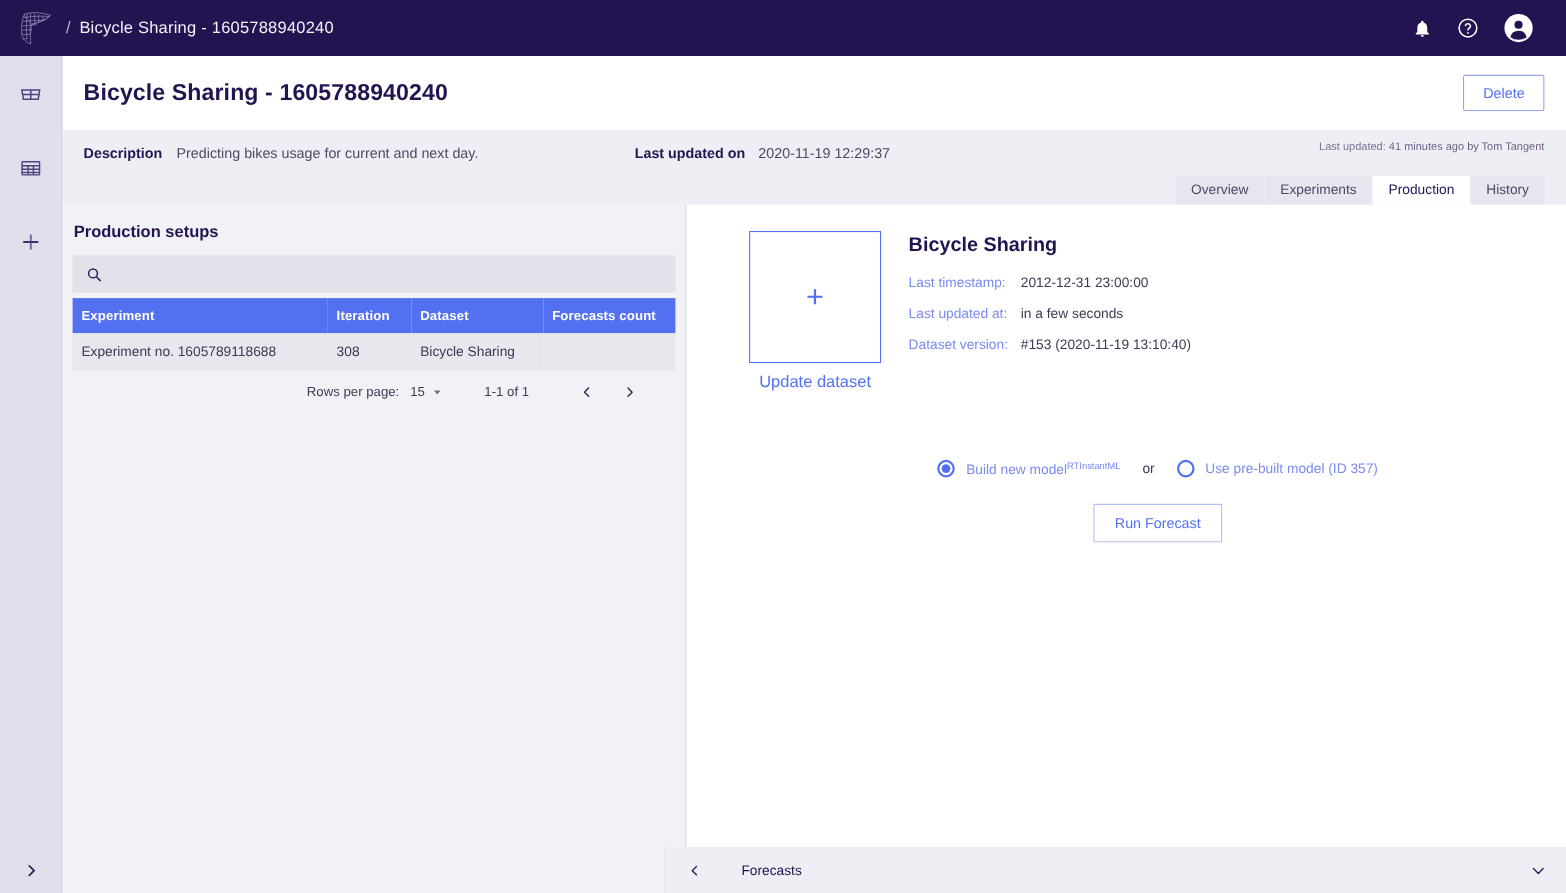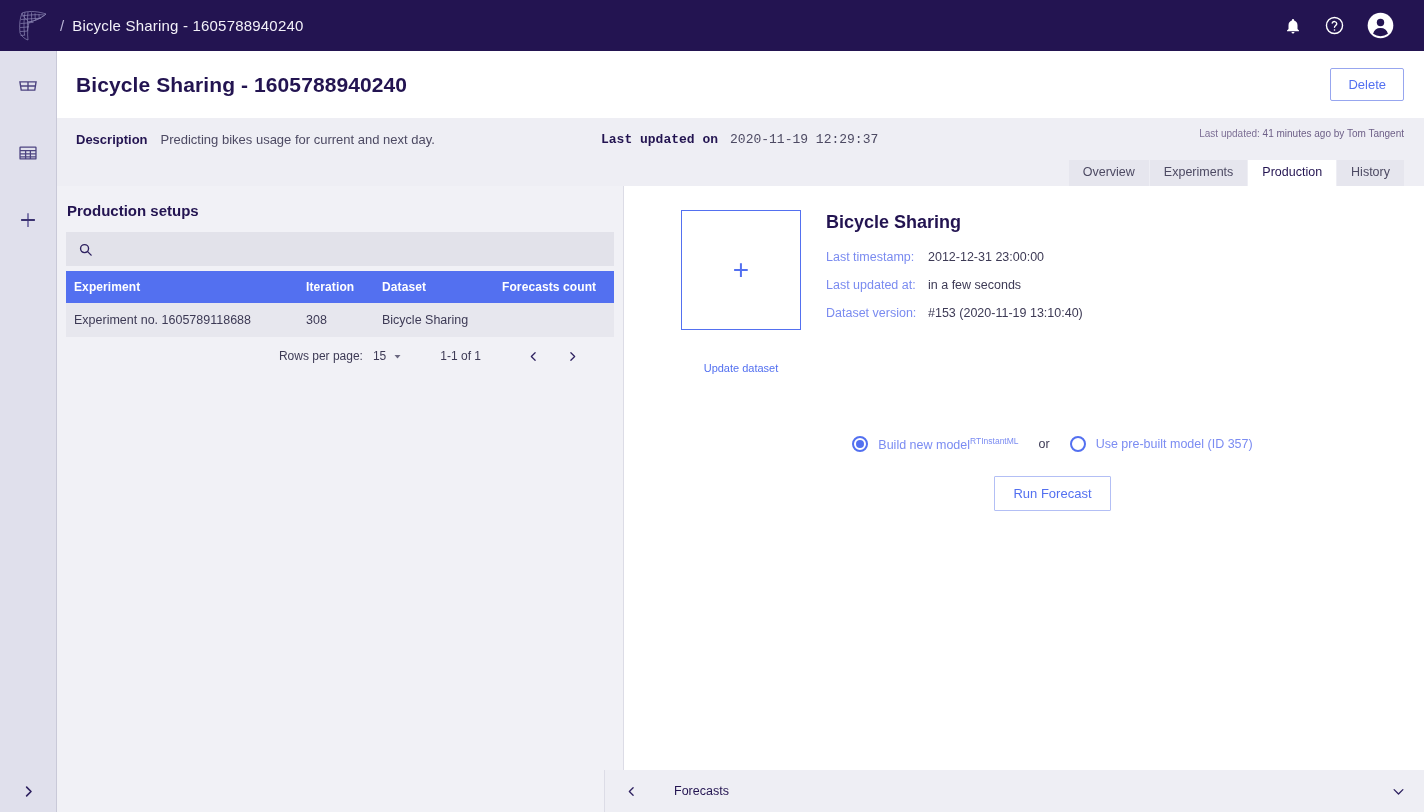--- a/index.html
+++ b/index.html
@@ -61,21 +61,21 @@
 
   
   .desc-band {
     background: #eeeef4; height: 42px; display: flex; align-items: center;
     padding: 0 20px 0 19px; font-size: 13px; position: relative; text-align: right;
   }
   .desc-label { color: #231451; font-weight: bold; margin-right: 13px; }
   .desc-text { color: #4d4a63; }
   .upd-label { color: #231451; font-weight: bold; margin-right: 12px; }
   .upd-value { color: #4d4a63; }
-  .desc-mid { position: absolute; left: 544px; top: 50%; transform: translateY(-50%); display:flex;font-family:Liberation Mono, monospace; }
+  .desc-mid { position: absolute; left: 520px; top: 50%; transform: translateY(-50%); display:flex; }
   .desc-right {
     position: absolute; right: 20px; top: 10px;
     font-size: 10px; color: #6d5f87;
   }
   .desc-right b { font-weight: normal; color: #7d6f95; }
 
   
   .tabbar {
     background: #eeeef4; height: 26px; display: flex; justify-content: flex-end;
     padding-right: 19px; position: relative;
@@ -135,22 +135,22 @@
   
   .right-pane { flex: 1; background: #ffffff; padding: 24px 0 0 25px; }
   .ds-row { display: flex; gap: 0; }
   .ds-card-col { width: 145px; }
   .ds-card {
     width: 120px; height: 120px; border: 1px solid #5370f0; background: #ffffff;
     display: flex; align-items: center; justify-content: center; cursor: pointer;
   }
   .ds-plus { color: #5370f0; font-size: 28px; line-height: 1; font-weight: 300; }
   .ds-update {
-    text-align: center; width: 120px; margin-top: 32px;
-    font-size: 11px; color: #5370f0; cursor: pointer;
+    text-align: center; width: 120px; margin-top: 9px;
+    font-size: 15px; color: #5370f0; cursor: pointer;
   }
   .ds-info { padding-top: 2px; }
   .ds-title { font-size: 18px; font-weight: bold; color: #231451; margin-bottom: 17px; }
   .ds-line { display: flex; font-size: 12.5px; margin-bottom: 14px; }
   .ds-key { width: 102px; color: #7a8bf0; }
   .ds-val { color: #3d3a55; }
 
   .model-row {
     display: flex; align-items: center; justify-content: center;
     margin-top: 62px; font-size: 12.5px; color: #7b8cf2;

